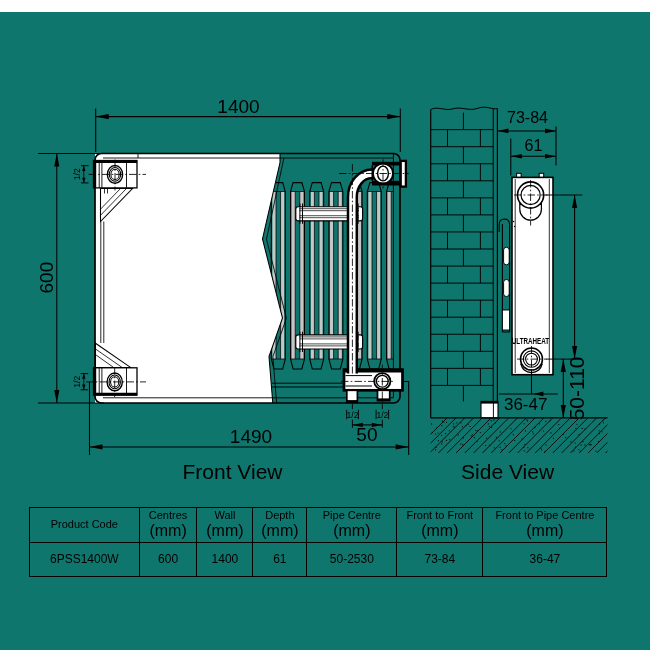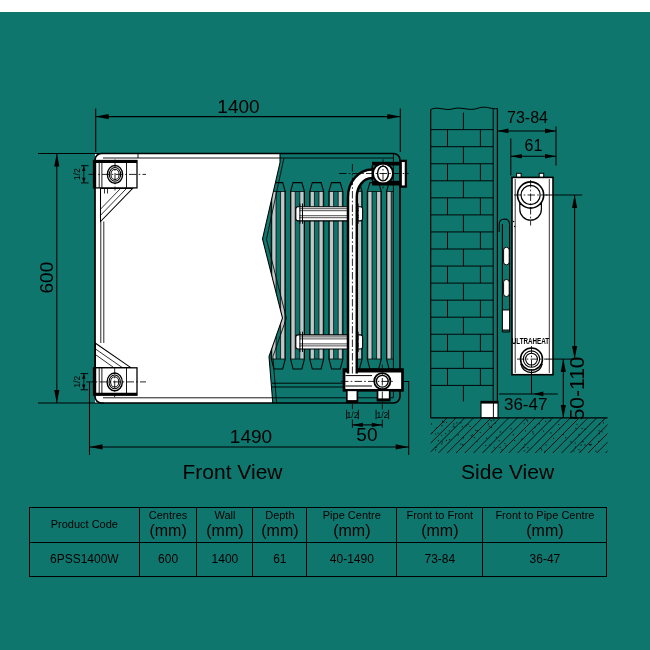--- a/index.html
+++ b/index.html
@@ -231,20 +231,20 @@
               <div class="unit">(mm)</div>
             </th>
           </tr>
         </thead>
       <tbody>
           <tr>
             <td>6PSS1400W</td>
             <td>600</td>
             <td>1400</td>
             <td>61</td>
-            <td>40-1490</td>
+            <td>50-2530</td>
             <td>73-84</td>
             <td>36-47</td>
           </tr>
         </tbody>
     </table>
   </div>
 </div>
 
 </body></html>

